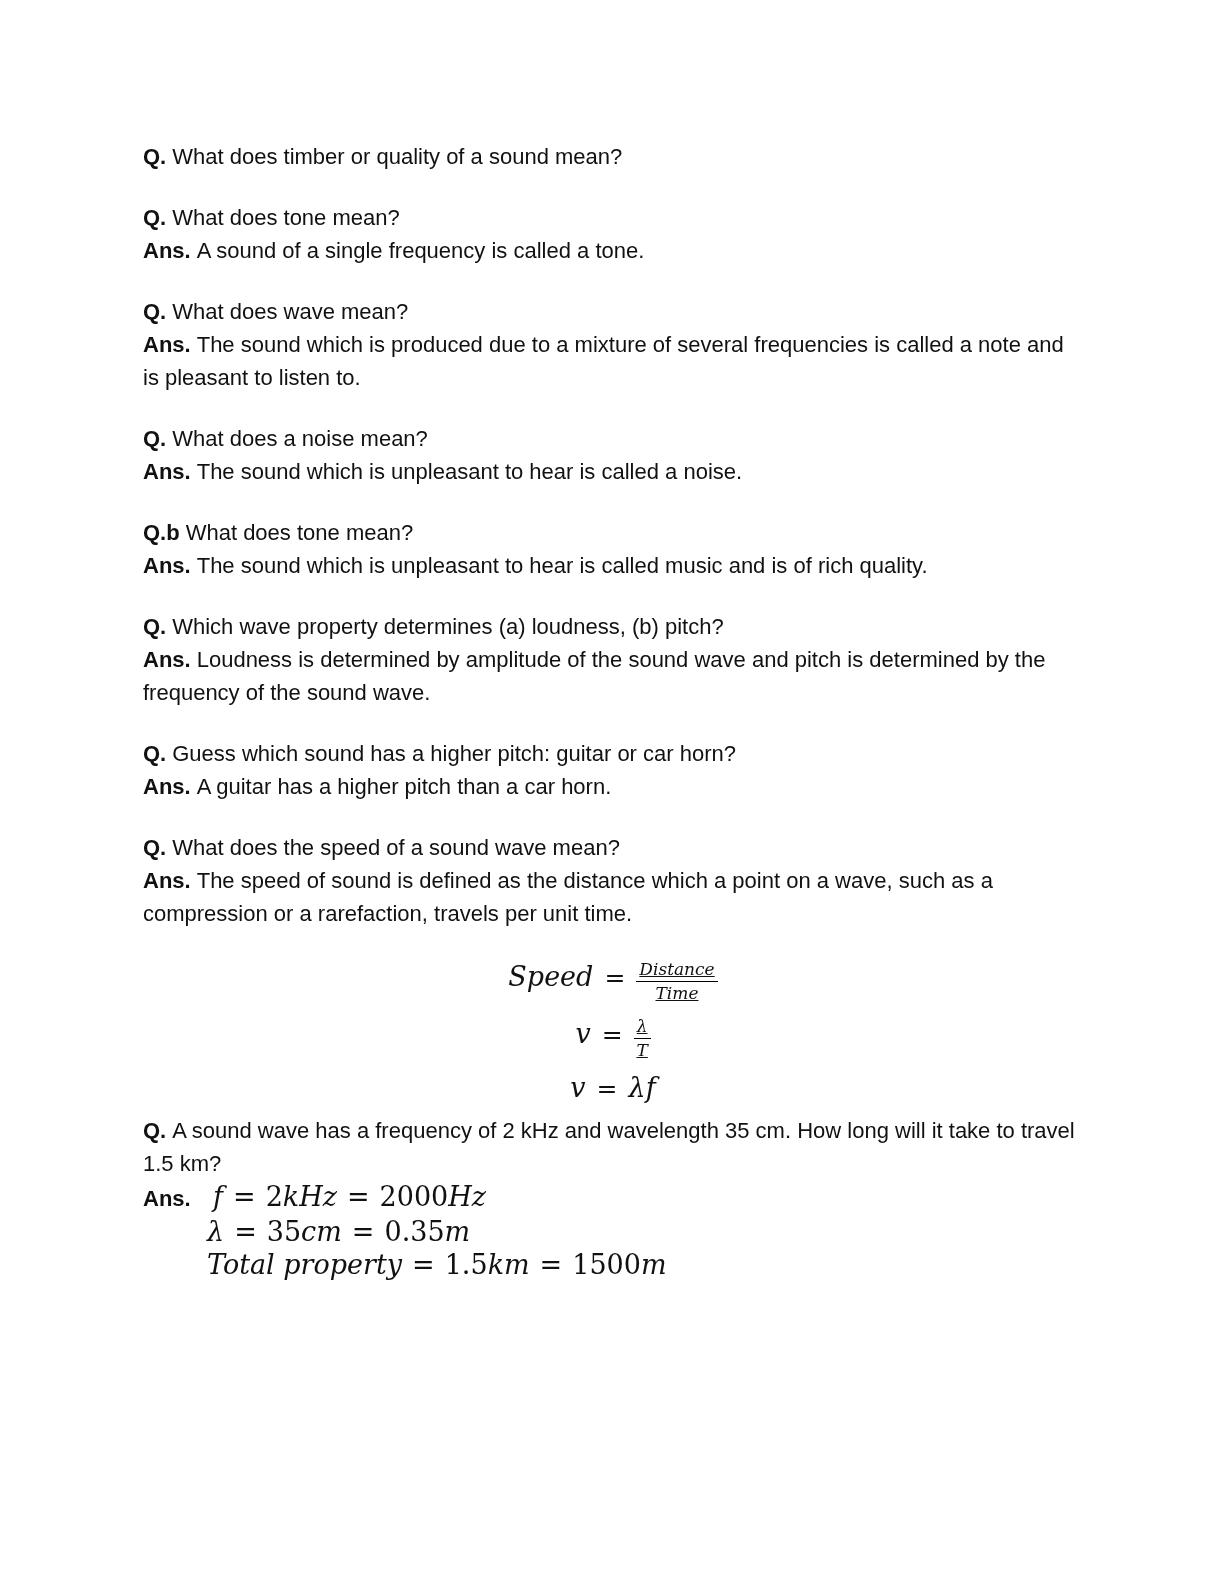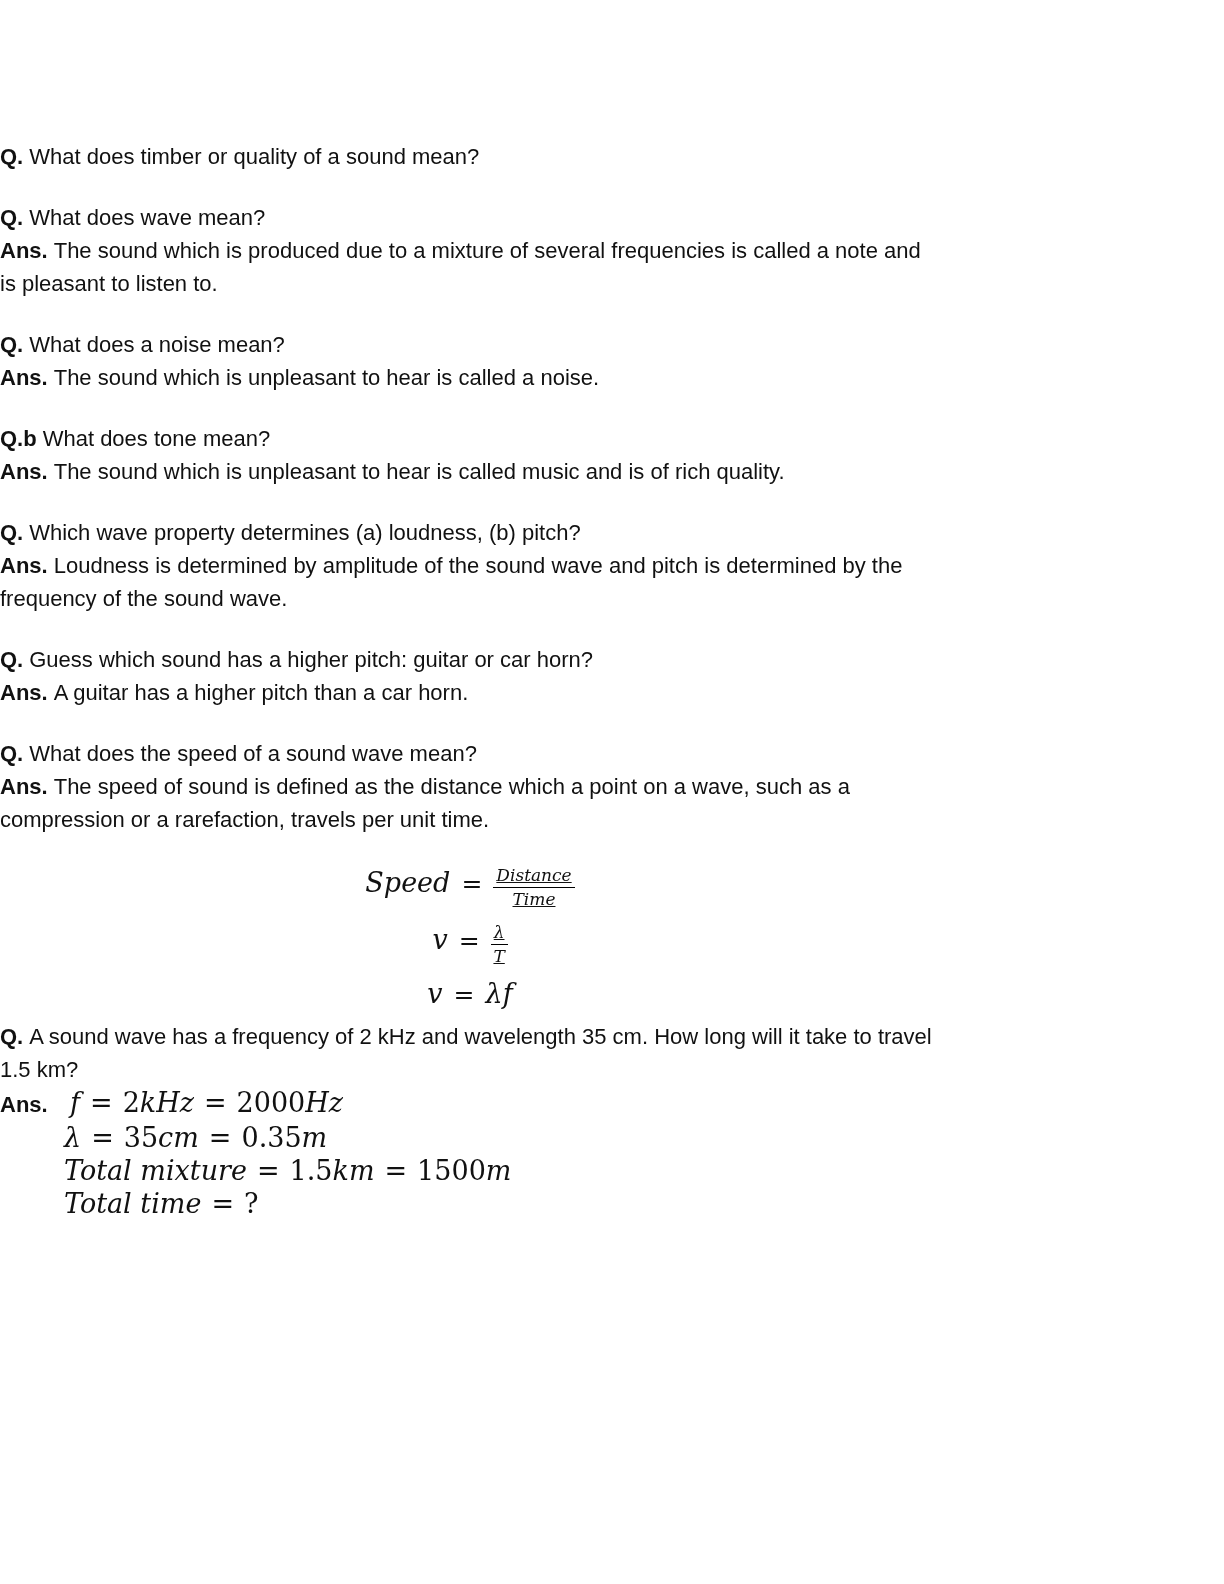--- a/index.html
+++ b/index.html
@@ -9,20 +9,21 @@
     color: #111111;
   }
   body {
     width: 1224px;
     height: 1584px;
     overflow: hidden;
     font-family: "Liberation Sans", sans-serif;
   }
   .page {
     width: 940px;
+    margin-left: 143px;
     padding-top: 140px;
   }
   .block {
     font-size: 22px;
     line-height: 33px;
     margin: 0 0 28px 0;
   }
   .lbl {
     font-weight: 700;
     margin-right: 6px;
@@ -73,20 +74,24 @@
 </style>
 </head>
 <body>
 
 <div class="page">
 
   <div class="block">
     <div><span class="lbl">Q.</span><span>What does timber or quality of a sound mean?</span></div>
   </div>
 
+  <div class="block">
+    <div><span class="lbl">Q.</span><span>What does tone mean?</span></div>
+    <div><span class="lbl">Ans.</span><span>A sound of a single frequency is called a tone.</span></div>
+  </div>
 
   <div class="block">
     <div><span class="lbl">Q.</span><span>What does wave mean?</span></div>
     <div><span class="lbl">Ans.</span><span>The sound which is produced due to a mixture of several frequencies is called a note and is pleasant to listen to.</span></div>
   </div>
 
   <div class="block">
     <div><span class="lbl">Q.</span><span>What does a noise mean?</span></div>
     <div><span class="lbl">Ans.</span><span>The sound which is unpleasant to hear is called a noise.</span></div>
   </div>
@@ -128,20 +133,17 @@
   </div>
 
   <div>
     <div class="math-line">
       <span class="ans-label">Ans.</span><span class="m-it">f</span><span class="sp">=</span><span>2</span><span class="m-it">kHz</span><span class="sp">=</span><span>2000</span><span class="m-it">Hz</span>
     </div>
     <div class="math-line indent">
       <span class="m-it">λ</span><span class="sp">=</span><span>35</span><span class="m-it">cm</span><span class="sp">=</span><span>0.35</span><span class="m-it">m</span>
     </div>
     <div class="math-line indent">
-      <span class="m-it">Total mixture</span><span class="sp">=</span><span>1.5</span><span class="m-it">km</span><span class="sp">=</span><span>1500</span><span class="m-it">m</span>
-    </div>
-    <div class="math-line indent">
-      <span class="m-it">Total time</span><span class="sp">=</span><span>?</span>
+      <span class="m-it">Total property</span><span class="sp">=</span><span>1.5</span><span class="m-it">km</span><span class="sp">=</span><span>1500</span><span class="m-it">m</span>
     </div>
   </div>
 
 </div>
 
 </body></html>

